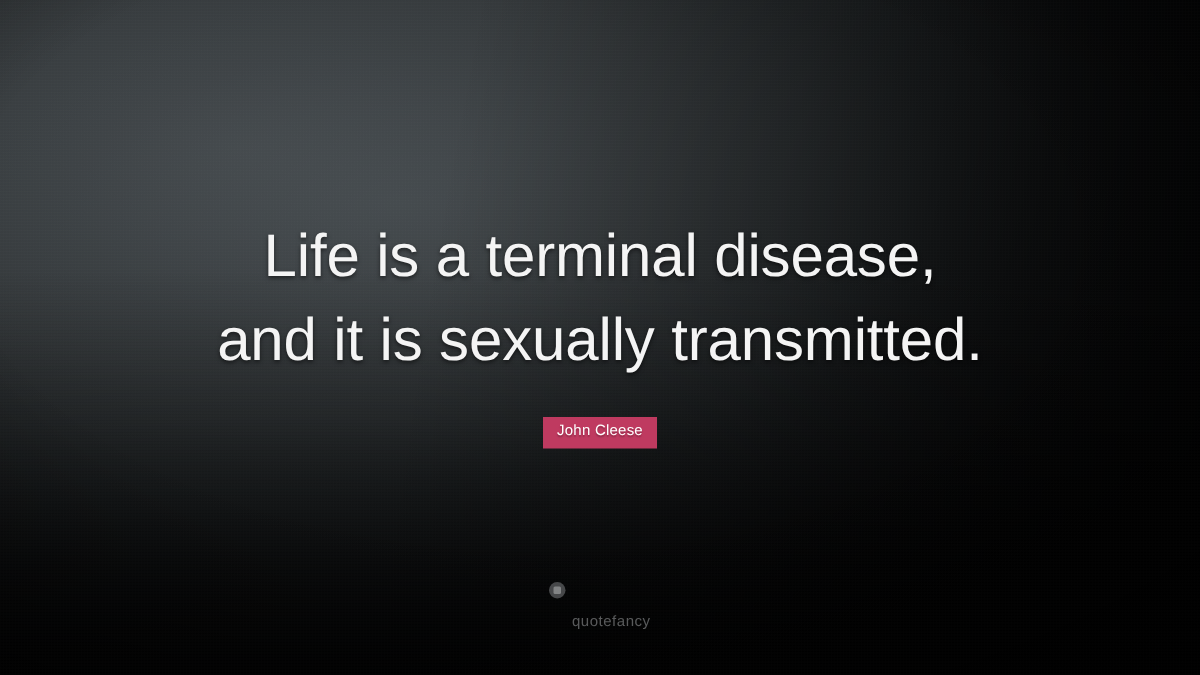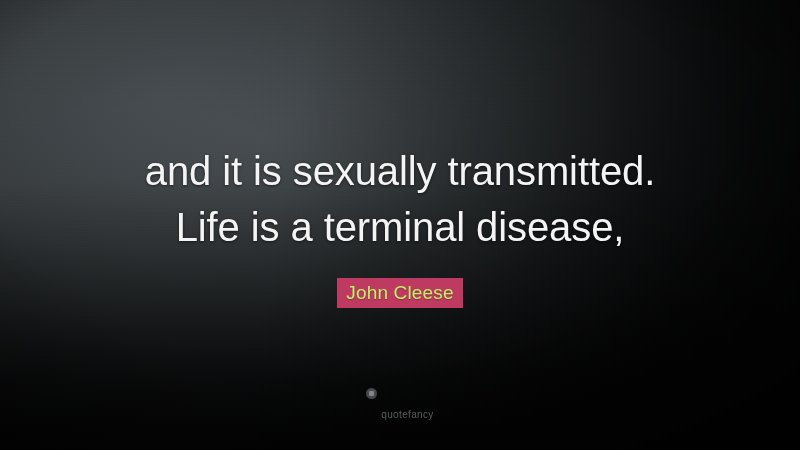--- a/index.html
+++ b/index.html
@@ -146,22 +146,22 @@
     top: 278px;
     left: 0;
     right: 0;
     display: flex;
     justify-content: center;
   }
 
   .author-badge {
     display: inline-block;
     background: #bf3a60;
-    color: #bef264;
-    font-size: 19px;
+    color: #ffffff;
+    font-size: 10px;
     line-height: 1;
     font-weight: 400;
     padding: 5px 9px 6px 9px;
     letter-spacing: 0.15px;
     text-shadow: 0 1px 1px rgba(0, 0, 0, 0.25);
     text-align: center;
   }
 
   .watermark {
     position: absolute;
@@ -212,22 +212,22 @@
   <div class="bg-glow-main"></div>
   <div class="bg-glow-soft"></div>
   <div class="bg-vignette-right"></div>
   <div class="bg-vignette-bottom"></div>
   <div class="bg-vignette-corners"></div>
   <div class="bg-noise"></div>
 
   <div class="content">
 
     <div class="quote-block">
+      <div class="quote-line">Life is a terminal disease,</div>
       <div class="quote-line">and it is sexually transmitted.</div>
-      <div class="quote-line">Life is a terminal disease,</div>
     </div>
 
     <div class="author-wrap">
       <span class="author-badge">John Cleese</span>
     </div>
 
     <div class="watermark">
       <span class="wm-logo">
         <span></span>
       </span>

